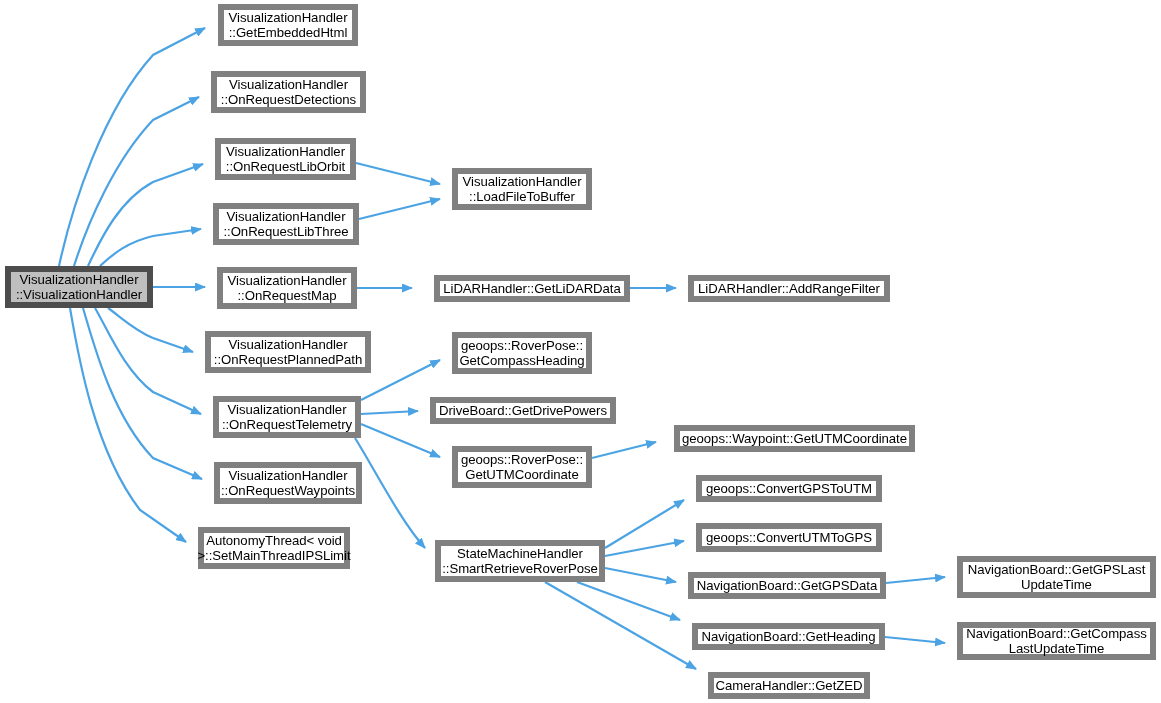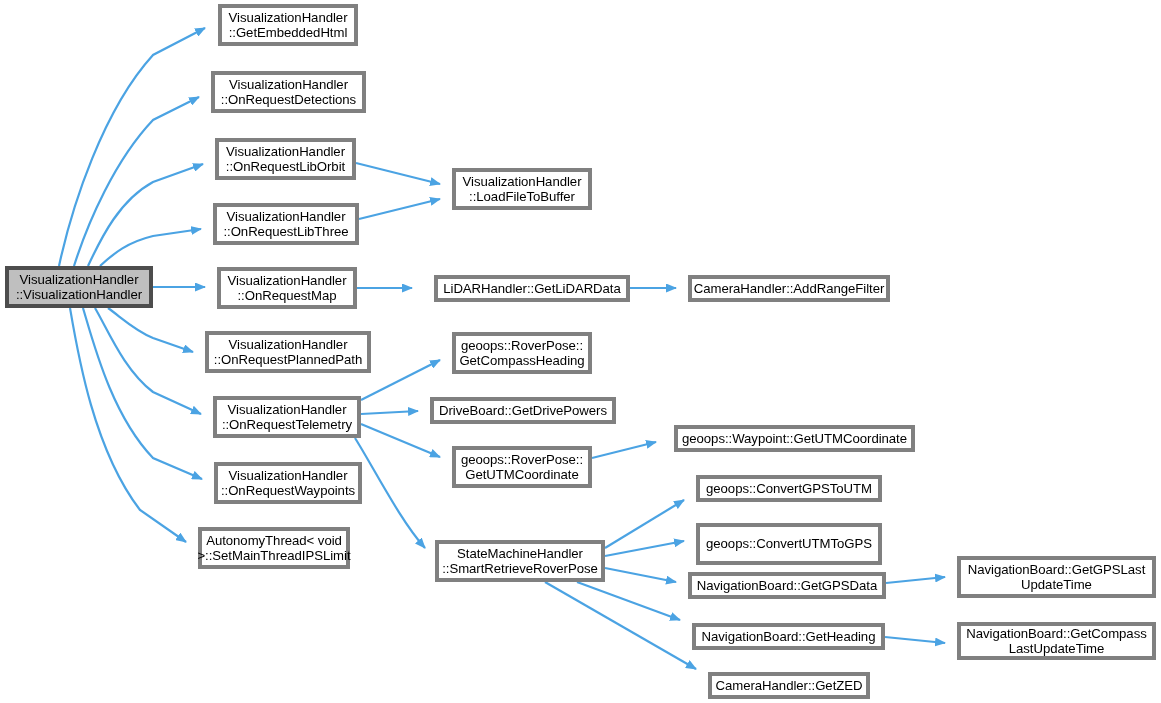--- a/index.html
+++ b/index.html
@@ -19,21 +19,21 @@
     position: absolute;
     left: 0;
     top: 0;
     width: 1161px;
     height: 703px;
     pointer-events: none;
   }
   .graph-node {
     position: absolute;
     box-sizing: border-box;
-    border: 4px solid #22c55e;
+    border: 6px solid #22c55e;
     background: #ffffff;
     color: #000000;
     font-size: 13.2px;
     line-height: 15.5px;
     display: flex;
     align-items: center;
     justify-content: center;
     text-align: center;
     white-space: pre;
     letter-spacing: -0.05px;
@@ -94,35 +94,35 @@
 ::OnRequestDetections</span></div>
       <div class="graph-node" style="left: 215px; top: 138px; width: 141px; height: 42px; background: rgb(255, 255, 255); border-color: rgb(128, 128, 128);"><span class="node-label">VisualizationHandler
 ::OnRequestLibOrbit</span></div>
       <div class="graph-node" style="left: 452px; top: 168px; width: 140px; height: 42px; background: rgb(255, 255, 255); border-color: rgb(128, 128, 128);"><span class="node-label">VisualizationHandler
 ::LoadFileToBuffer</span></div>
       <div class="graph-node" style="left: 213px; top: 203px; width: 146px; height: 42px; background: rgb(255, 255, 255); border-color: rgb(128, 128, 128);"><span class="node-label">VisualizationHandler
 ::OnRequestLibThree</span></div>
       <div class="graph-node" style="left: 217px; top: 267px; width: 140px; height: 42px; background: rgb(255, 255, 255); border-color: rgb(128, 128, 128);"><span class="node-label">VisualizationHandler
 ::OnRequestMap</span></div>
       <div class="graph-node" style="left: 424px; top: 275px; width: 196px; height: 27px; background: rgb(255, 255, 255); border-color: rgb(128, 128, 128); margin-left: 10px;"><span class="node-label">LiDARHandler::GetLiDARData</span></div>
-      <div class="graph-node" style="left: 688px; top: 275px; width: 202px; height: 27px; background: rgb(255, 255, 255); border-color: rgb(128, 128, 128);"><span class="node-label">CameraHandler::AddRangeFilter</span></div>
+      <div class="graph-node" style="left: 688px; top: 275px; width: 202px; height: 27px; background: rgb(255, 255, 255); border-color: rgb(128, 128, 128);"><span class="node-label">LiDARHandler::AddRangeFilter</span></div>
       <div class="graph-node" style="left: 205px; top: 331px; width: 166px; height: 42px; background: rgb(255, 255, 255); border-color: rgb(128, 128, 128);"><span class="node-label">VisualizationHandler
 ::OnRequestPlannedPath</span></div>
       <div class="graph-node" style="left: 452px; top: 332px; width: 140px; height: 42px; background: rgb(255, 255, 255); border-color: rgb(128, 128, 128);"><span class="node-label">geoops::RoverPose::
 GetCompassHeading</span></div>
       <div class="graph-node" style="left: 213px; top: 396px; width: 148px; height: 42px; background: rgb(255, 255, 255); border-color: rgb(128, 128, 128);"><span class="node-label">VisualizationHandler
 ::OnRequestTelemetry</span></div>
       <div class="graph-node" style="left: 430px; top: 397px; width: 186px; height: 27px; background: rgb(255, 255, 255); border-color: rgb(128, 128, 128);"><span class="node-label">DriveBoard::GetDrivePowers</span></div>
       <div class="graph-node" style="left: 452px; top: 446px; width: 140px; height: 42px; background: rgb(255, 255, 255); border-color: rgb(128, 128, 128);"><span class="node-label">geoops::RoverPose::
 GetUTMCoordinate</span></div>
       <div class="graph-node" style="left: 668px; top: 425px; width: 241px; height: 27px; background: rgb(255, 255, 255); border-color: rgb(128, 128, 128); margin-left: 6px;"><span class="node-label">geoops::Waypoint::GetUTMCoordinate</span></div>
       <div class="graph-node" style="left: 214px; top: 462px; width: 148px; height: 42px; background: rgb(255, 255, 255); border-color: rgb(128, 128, 128);"><span class="node-label">VisualizationHandler
 ::OnRequestWaypoints</span></div>
       <div class="graph-node" style="left: 696px; top: 475px; width: 186px; height: 27px; background: rgb(255, 255, 255); border-color: rgb(128, 128, 128);"><span class="node-label">geoops::ConvertGPSToUTM</span></div>
-      <div class="graph-node" style="left: 696px; top: 523px; width: 186px; height: 42px; background: rgb(255, 255, 255); border-color: rgb(128, 128, 128);"><span class="node-label">geoops::ConvertUTMToGPS</span></div>
+      <div class="graph-node" style="left: 696px; top: 523px; width: 186px; height: 29px; background: rgb(255, 255, 255); border-color: rgb(128, 128, 128);"><span class="node-label">geoops::ConvertUTMToGPS</span></div>
       <div class="graph-node" style="left: 198px; top: 527px; width: 152px; height: 42px; background: rgb(255, 255, 255); border-color: rgb(128, 128, 128);"><span class="node-label">AutonomyThread&lt; void
 &gt;::SetMainThreadIPSLimit</span></div>
       <div class="graph-node" style="left: 435px; top: 540px; width: 170px; height: 42px; background: rgb(255, 255, 255); border-color: rgb(128, 128, 128);"><span class="node-label">StateMachineHandler
 ::SmartRetrieveRoverPose</span></div>
       <div class="graph-node" style="left: 688px; top: 572px; width: 198px; height: 27px; background: rgb(255, 255, 255); border-color: rgb(128, 128, 128);"><span class="node-label">NavigationBoard::GetGPSData</span></div>
       <div class="graph-node" style="left: 957px; top: 556px; width: 199px; height: 42px; background: rgb(255, 255, 255); border-color: rgb(128, 128, 128);"><span class="node-label">NavigationBoard::GetGPSLast
 UpdateTime</span></div>
       <div class="graph-node" style="left: 692px; top: 623px; width: 193px; height: 27px; background: rgb(255, 255, 255); border-color: rgb(128, 128, 128);"><span class="node-label">NavigationBoard::GetHeading</span></div>
       <div class="graph-node" style="left: 957px; top: 622px; width: 199px; height: 38px; background: rgb(255, 255, 255); border-color: rgb(128, 128, 128);"><span class="node-label">NavigationBoard::GetCompass
 LastUpdateTime</span></div>

